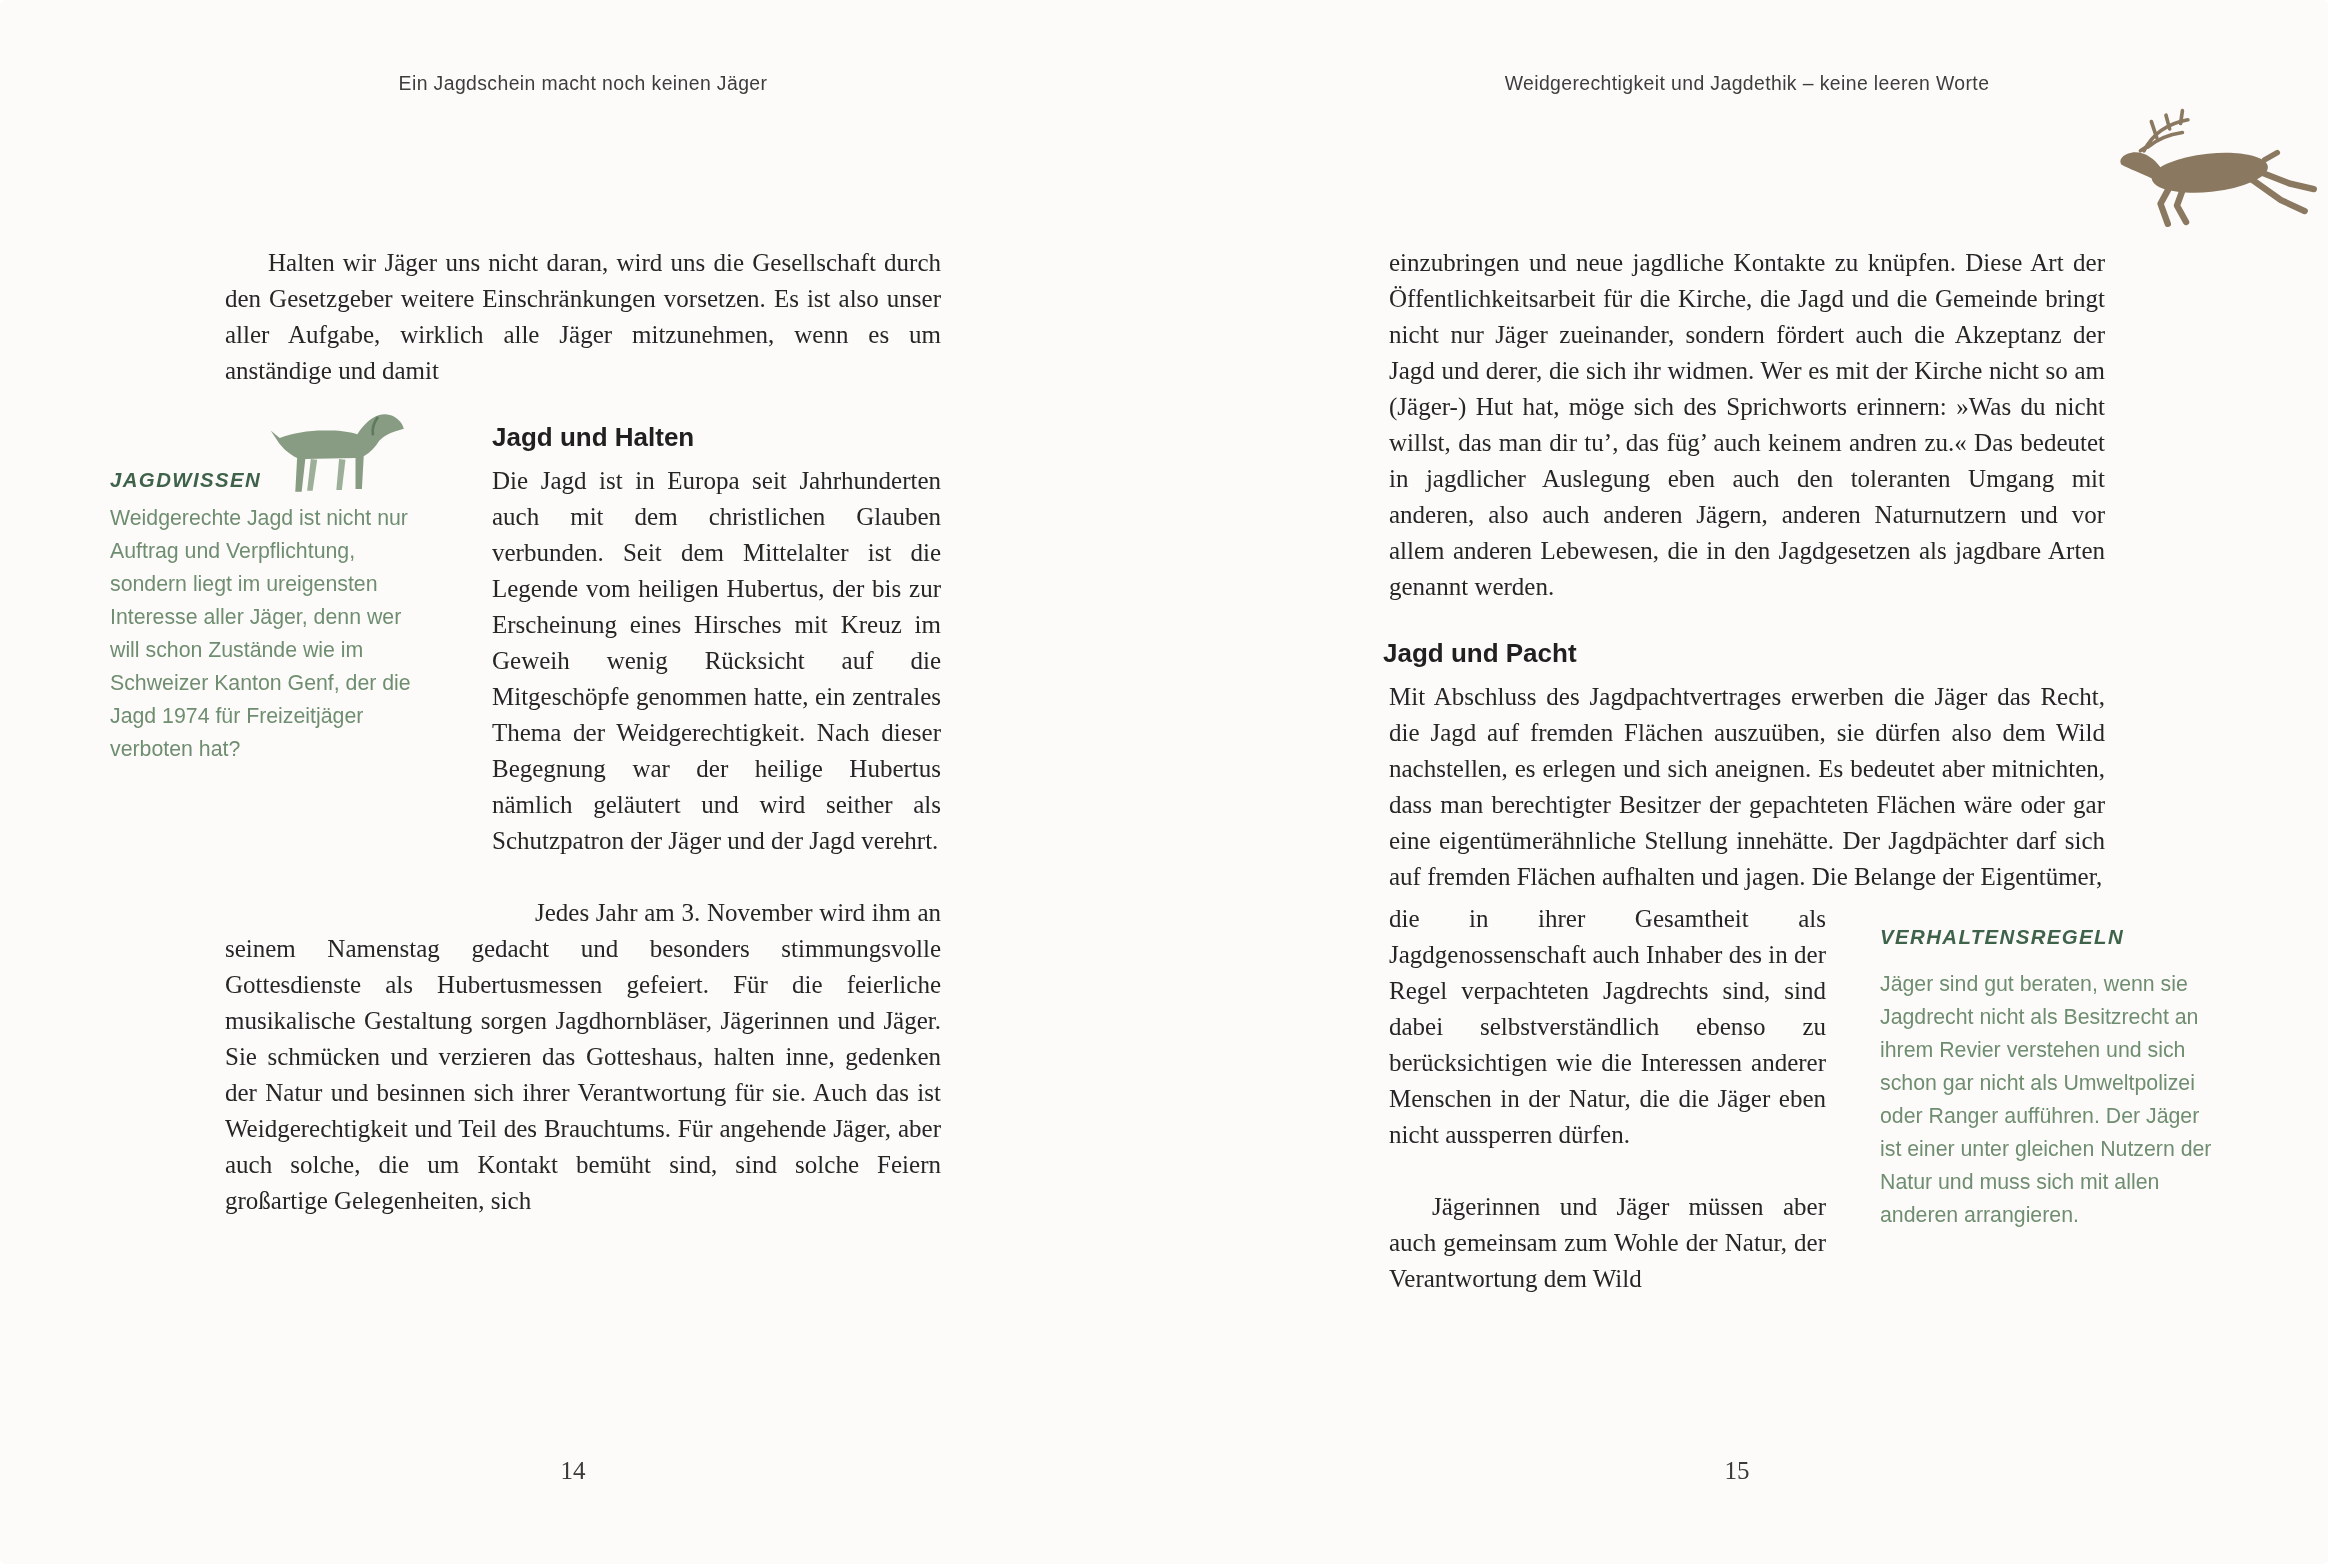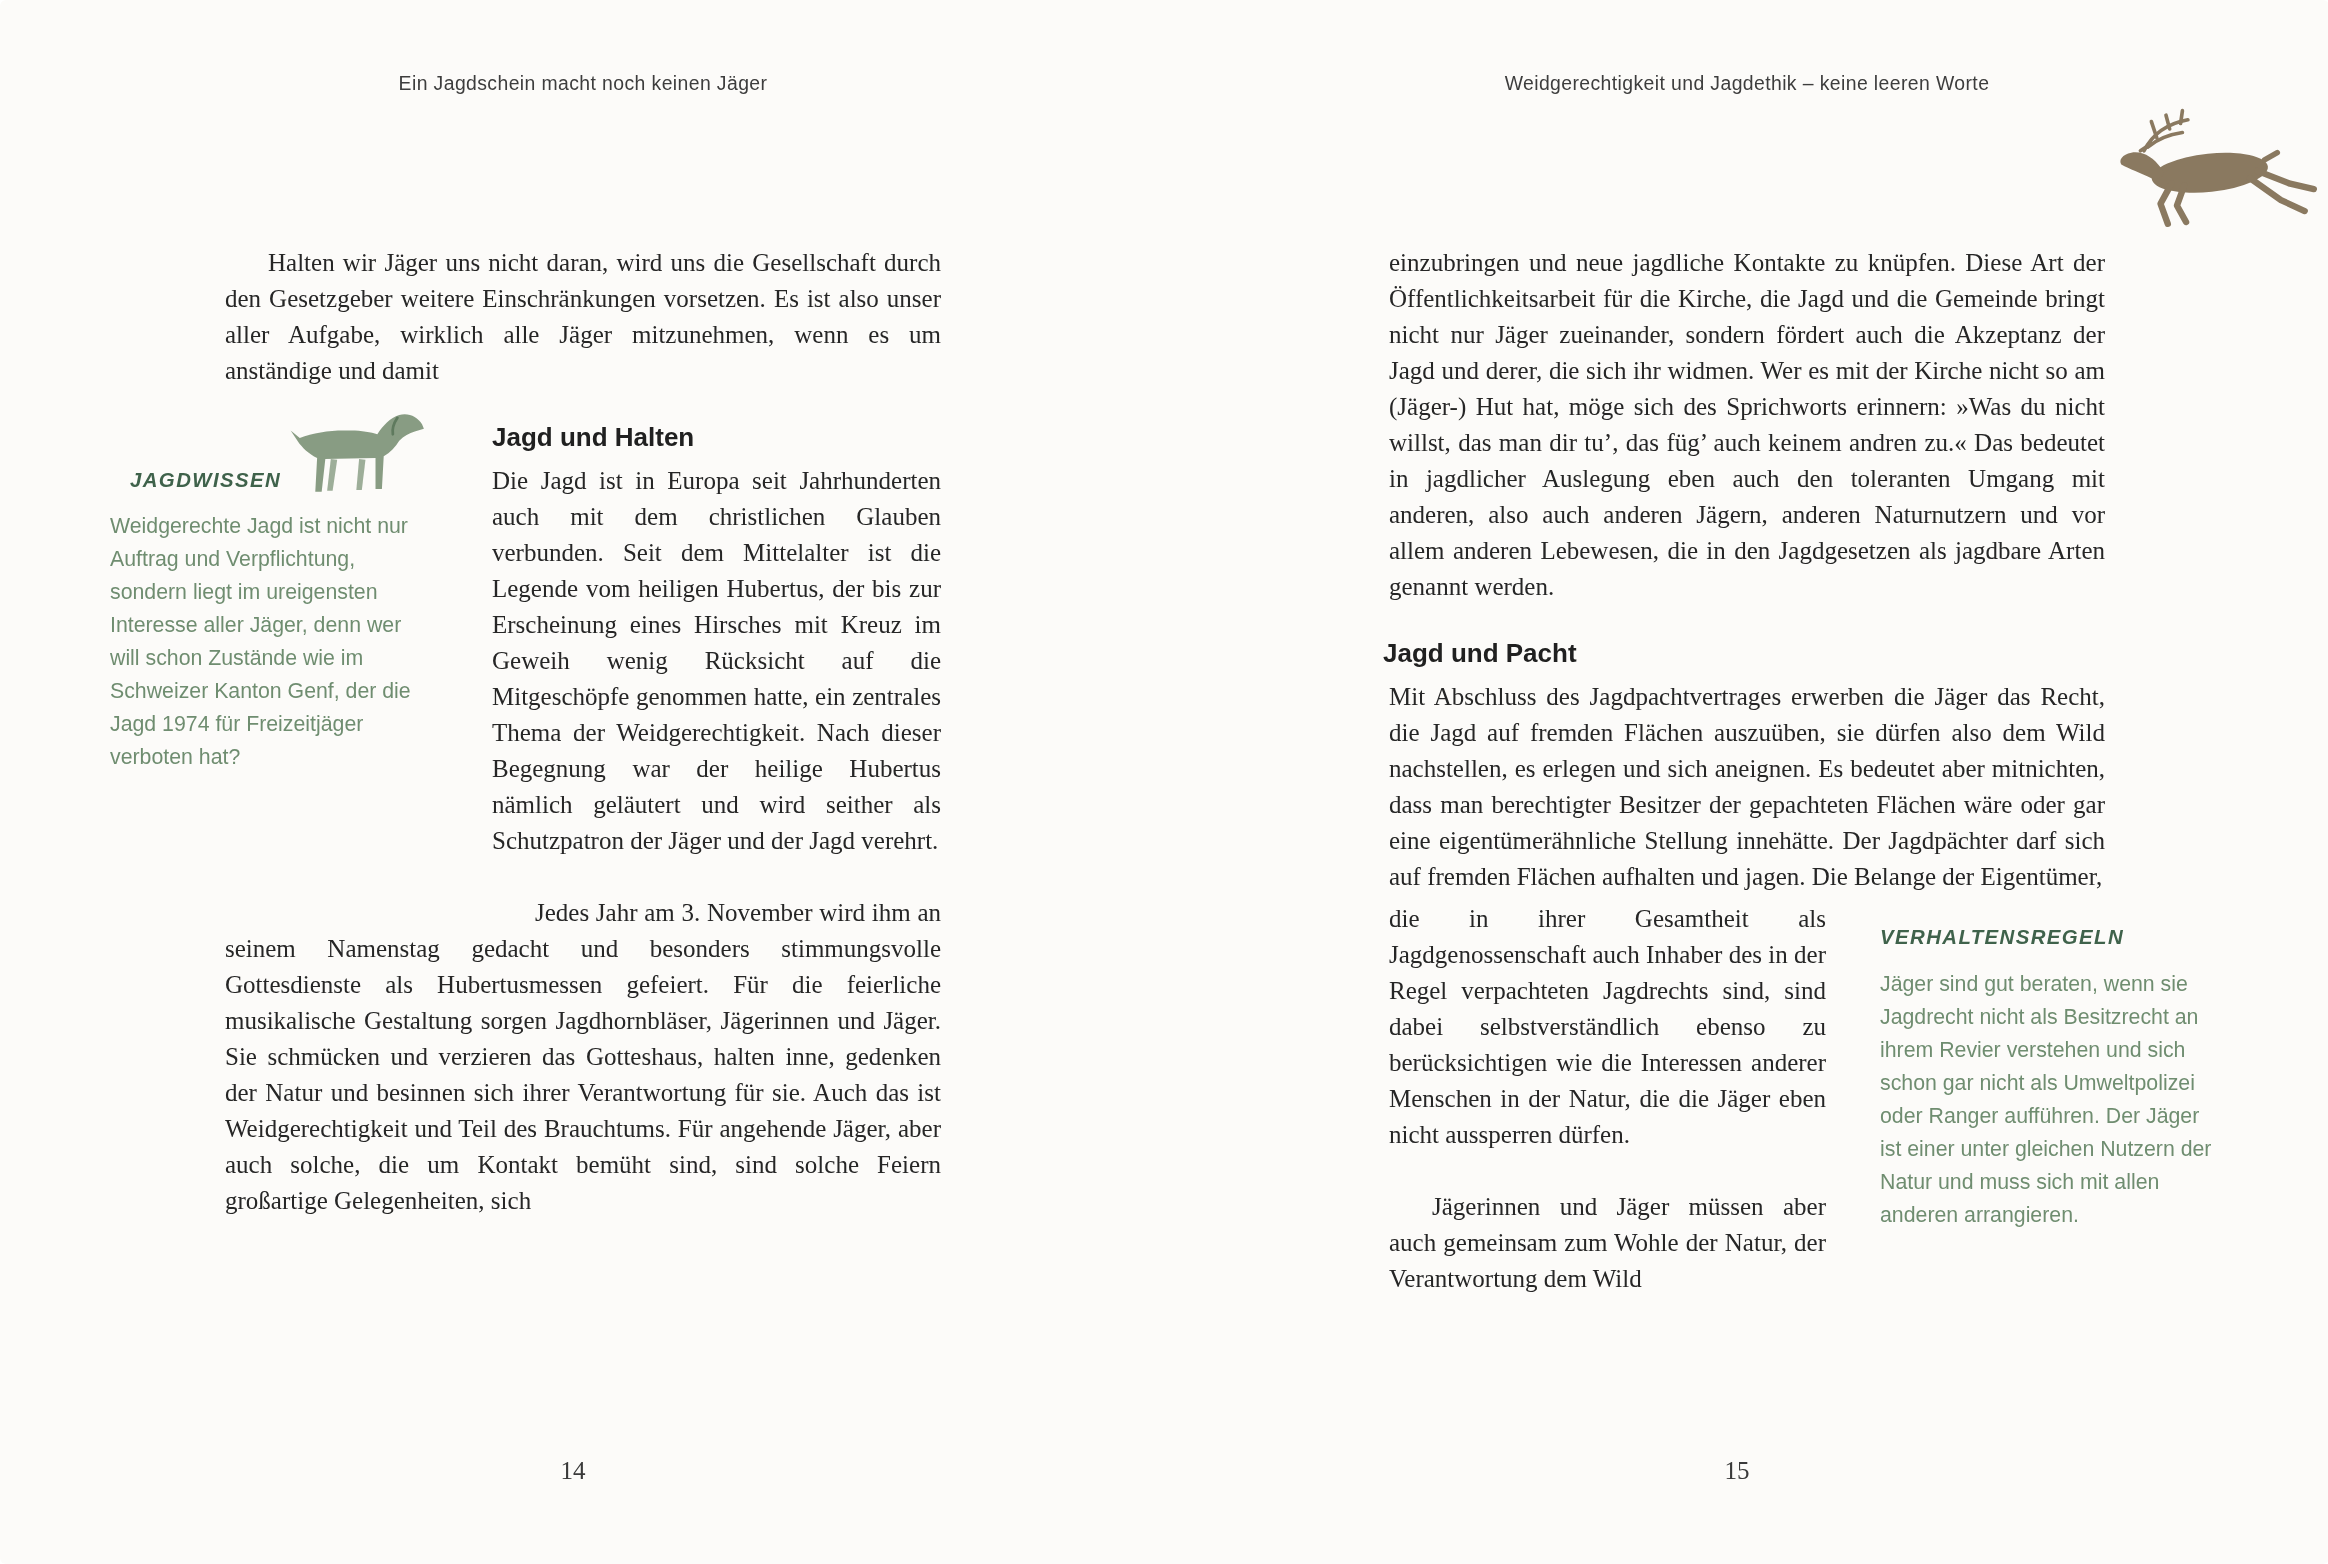--- a/index.html
+++ b/index.html
@@ -39,31 +39,31 @@
     font-size: 26px; font-weight: 700; color: #202020;
     margin: 33px 0 9.7px 0;
   }
 
   
   .note-left {
     float: left; width: 326px;
     margin: 9.7px 56px 39px -109px;
     min-height: 454px;
   }
-  .note-head { display: flex; align-items: flex-end; margin-left: 20px; }
+  .note-head { display: flex; align-items: flex-end; }
   .note-title {
     font-family: "Liberation Sans", sans-serif;
     font-style: italic; font-weight: 700;
     font-size: 20.4px; letter-spacing: 1.4px;
     color: #3f624b; padding-bottom: 7.8px; white-space: nowrap;
   }
   .note-text {
     font-family: "Liberation Sans", sans-serif;
     font-size: 21.3px; line-height: 33px;
-    color: #6f8d70; margin: 10px 0 0 0;
+    color: #6f8d70; margin: 2px 0 0 0;
   }
 
   
   .note-right {
     float: right; width: 340px;
     margin: 3.9px -109px 39px 54px;
     padding-top: 21.3px;
     min-height: 427px;
   }
   .note-right .note-title { padding-bottom: 0; text-align: center; }

